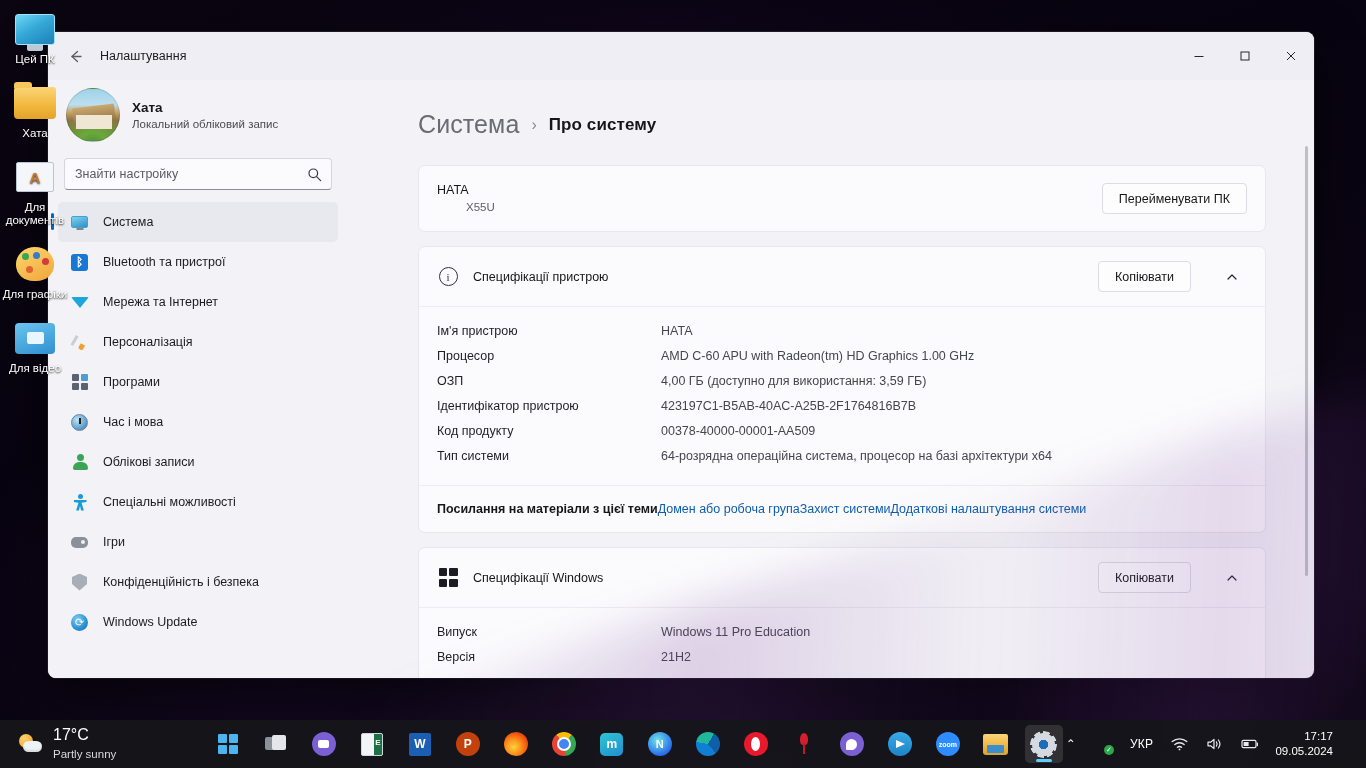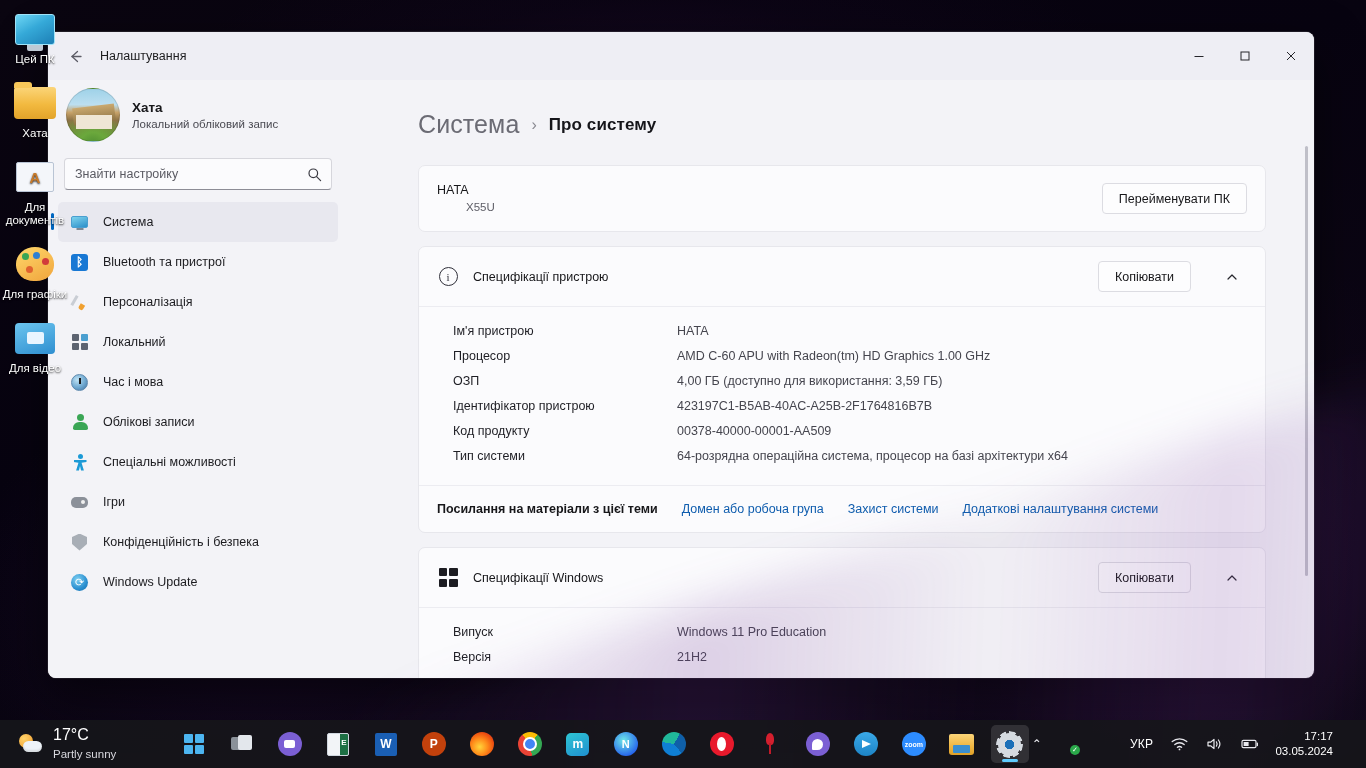--- a/index.html
+++ b/index.html
@@ -300,26 +300,25 @@
   .chevron-btn {
     width: 30px; height: 30px; margin-left: 12px;
     display: flex; align-items: center; justify-content: center;
     border-radius: 4px; color: #26262c; font-size: 11px;
   }
 
   .sec-divider { height: 1px; background: #ececf1; }
 
   .spec-rows { padding: 12px 18px 16px 18px; }
   .spec-row { display: flex; font-size: 12.5px; line-height: 25px; }
-  .spec-label { width: 224px; flex: 0 0 224px; color: #1e1e24; margin-left: 16px; }
+  .spec-label { width: 224px; flex: 0 0 224px; color: #1e1e24; }
   .spec-value { color: #45454e; }
 
   .links-row {
     display: flex; align-items: center; flex-wrap: wrap;
-    gap: 24px;
     padding: 16px 18px;
     font-size: 12.5px;
   }
   .links-title { color: #17171a; font-weight: bold; }
   .link { color: #0f5dae; text-decoration: none; }
 
   .scrollbar {
     position: absolute;
     right: 6px; top: 66px;
     width: 3px; height: 430px;
@@ -438,21 +437,21 @@
     padding-right: 12px; height: 48px;
   }
   .tray-item { color: #e9e9ee; font-size: 12px; display: flex; align-items: center; justify-content: center;
     min-width: 16px; height: 40px; padding: 0 3px; }
   .defender { width: 18px; height: 19px; position: relative; }
   .defender .shield { width: 18px; height: 19px;
     background: linear-gradient(160deg,#63c2f0 0%, #1f7ac2 100%);
     clip-path: polygon(50% 0,100% 18%,100% 60%,50% 100%,0 60%,0 18%); }
   .defender .chk { position:absolute; right:-2px; bottom:-1px; width:10px; height:10px; border-radius:50%;
     background:#2aa84a; color:#fff; font-size:7px; display:flex; align-items:center; justify-content:center; }
-  .lang { color: #ffffff; font-size: 12px; letter-spacing: 0.3px; margin-left: 34px; }
+  .lang { color: #ffffff; font-size: 12px; letter-spacing: 0.3px; }
   .clock { color: #ffffff; font-size: 11.5px; line-height: 15px; text-align: right; padding-right: 4px; }
   .show-desktop { width: 5px; height: 48px; }
 </style>
 </head>
 <body>
 
 <div id="desktop">
 
   <div class="desk-icons">
     <div class="desk-icon">
@@ -545,34 +544,40 @@
             <span>Система</span>
           </div>
           <div class="nav-item">
             <span class="nav-ic">
                 <span class="ni-bt">ᛒ</span>
               </span>
             <span>Bluetooth та пристрої</span>
           </div>
           <div class="nav-item">
             <span class="nav-ic">
+                <span class="ni-net"></span>
+              </span>
+            <span>Мережа та Інтернет</span>
+          </div>
+          <div class="nav-item">
+            <span class="nav-ic">
                 <span class="ni-brush"></span>
               </span>
             <span>Персоналізація</span>
           </div>
           <div class="nav-item">
             <span class="nav-ic">
                 <span class="ni-apps">
                   <i></i>
                   <i></i>
                   <i></i>
                   <i></i>
                 </span>
               </span>
-            <span>Локальний</span>
+            <span>Програми</span>
           </div>
           <div class="nav-item">
             <span class="nav-ic">
                 <span class="ni-time"></span>
               </span>
             <span>Час і мова</span>
           </div>
           <div class="nav-item">
             <span class="nav-ic">
                 <span class="ni-accounts"></span>
@@ -812,20 +817,20 @@
       </span>
       <span class="tray-item">
         <svg width="19" height="14" viewBox="0 0 19 14" fill="none" stroke="#e9e9ee" stroke-width="1.2">
           <rect x="1" y="3.4" width="14" height="7.2" rx="1.4"></rect>
           <path d="M16.4 6.2v2.4" stroke-linecap="round"></path>
           <rect x="2.6" y="5" width="5" height="4" fill="#e9e9ee" stroke="none"></rect>
         </svg>
       </span>
       <span class="clock">
         <span>17:17</span><br>
-        <span>03.05.2024</span>
+        <span>09.05.2024</span>
       </span>
       <span class="show-desktop"></span>
     </div>
 
   </div>
 
 </div>
 
 </body></html>

